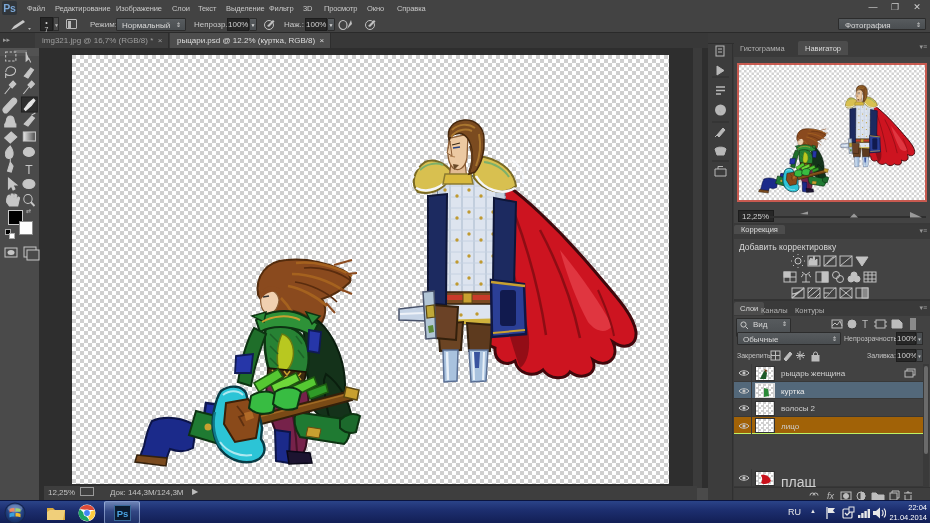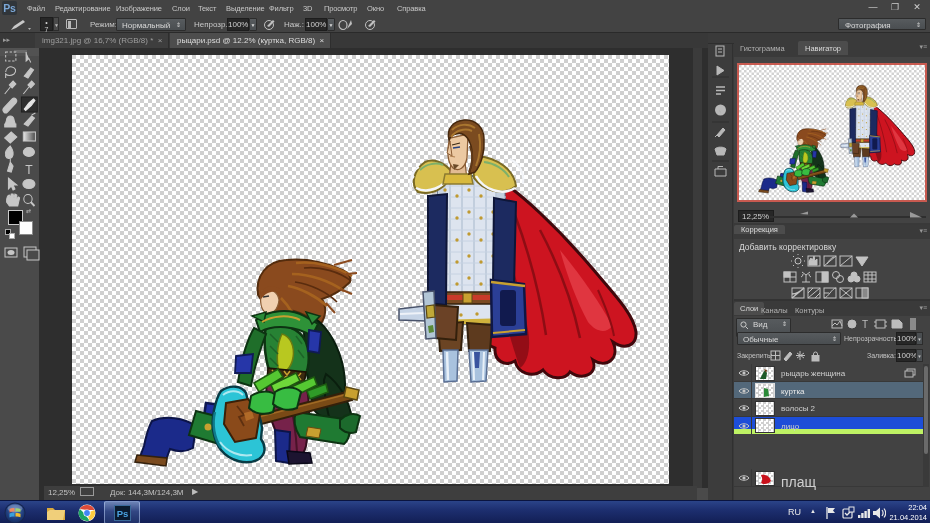--- a/index.html
+++ b/index.html
@@ -523,21 +523,21 @@
           <div class="abs" style="left:0;top:35.0px;width:189px;height:17.5px;background:#424242;border-bottom:1px solid #383838">
     <svg class="abs" style="left:4px;top:5px" width="12" height="8" viewBox="0 0 12 8">
               <path d="M1 4 C3 1 9 1 11 4 C9 7 3 7 1 4 Z" fill="none" stroke="#c6c6c6"></path>
               <circle cx="6" cy="4" r="1.6" fill="#c6c6c6"></circle>
             </svg>
     <div class="abs" style="left:17px;top:0;width:1px;height:17.5px;background:#383838"></div>
     <div class="abs checker" style="left:21px;top:1.5px;width:20px;height:15px;border:1px solid #333;background-size:5px 5px"></div>
     <span class="abs" style="left:47px;top:5px;font-size:8px;color:#cfcfcf">волосы 2</span>
 
   </div>
-          <div class="abs" style="left:0;top:52.5px;width:189px;height:17.5px;background:#1d4ed8;border-bottom:5px solid #bef264">
+          <div class="abs" style="left:0;top:52.5px;width:189px;height:17.5px;background:#a16207;border-bottom:1px solid #bef264">
     <svg class="abs" style="left:4px;top:5px" width="12" height="8" viewBox="0 0 12 8">
               <path d="M1 4 C3 1 9 1 11 4 C9 7 3 7 1 4 Z" fill="none" stroke="#c6c6c6"></path>
               <circle cx="6" cy="4" r="1.6" fill="#c6c6c6"></circle>
             </svg>
     <div class="abs" style="left:17px;top:0;width:1px;height:17.5px;background:#383838"></div>
     <div class="abs checker" style="left:21px;top:1.5px;width:20px;height:15px;border:1px solid #333;background-size:5px 5px"></div>
     <span class="abs" style="left:47px;top:5px;font-size:8px;color:#cfcfcf">лицо</span>
 
   </div>
           <div class="abs" style="left:0;top:105.0px;width:189px;height:17.5px;background:#424242;border-bottom:1px solid #383838">
@@ -547,20 +547,36 @@
             </svg>
     <div class="abs" style="left:17px;top:0;width:1px;height:17.5px;background:#383838"></div>
     <div class="abs checker" style="left:21px;top:1.5px;width:20px;height:15px;border:1px solid #333;background-size:5px 5px"><svg width="20" height="15" viewBox="0 0 20 15">
                 <path d="M5 3 C10 2 14 5 15 9 C13 12 8 13 5 11 C7 8 6 5 5 3 Z" fill="#c8111b"></path>
               </svg></div>
     <span class="abs" style="left:47px;top:5px;font-size:14px;color:#cfcfcf">плащ</span>
 
   </div>
         </div>
 
+      <div class="abs" style="left:0;top:171px;width:196px;height:13px;background:#3e3e3e;border-top:1px solid #333">
+        <svg width="196" height="13" viewBox="0 0 196 13">
+          <g stroke="#bdbdbd" fill="none">
+            <path d="M76 6.5 a2.5 2.5 0 0 1 5 0 m-2 0 a2.5 2.5 0 0 1 5 0"></path>
+            <text x="93" y="10" font-size="9" font-style="italic" fill="#bdbdbd" stroke="none" font-family="Liberation Serif">fx</text>
+            <rect x="107" y="3" width="10" height="8"></rect>
+              <circle cx="112" cy="7" r="2.5" fill="#bdbdbd"></circle>
+            <circle cx="127" cy="7" r="4"></circle>
+              <path d="M127 3 a4 4 0 0 1 0 8 Z" fill="#bdbdbd"></path>
+            <path d="M138 4 h4 l2 2 h6 v6 h-12 Z" fill="#bdbdbd"></path>
+            <rect x="156" y="4" width="7" height="7"></rect>
+              <path d="M158 4 v-2 h7 v7 h-2"></path>
+            <path d="M170 4 h8 M171 6 v5 h6 v-5 M173 4 v-1 h2 v1"></path>
+          </g>
+        </svg>
+      </div>
 
       <div class="abs" style="left:189px;top:48px;width:6px;height:123px;background:#3a3a3a">
         <div class="abs" style="left:1px;top:2px;width:4px;height:88px;background:#6a6a6a;border-radius:2px"></div>
       </div>
     </div>
   </div>
 </div>
 
 <div class="abs taskbar" id="taskbar">
 

